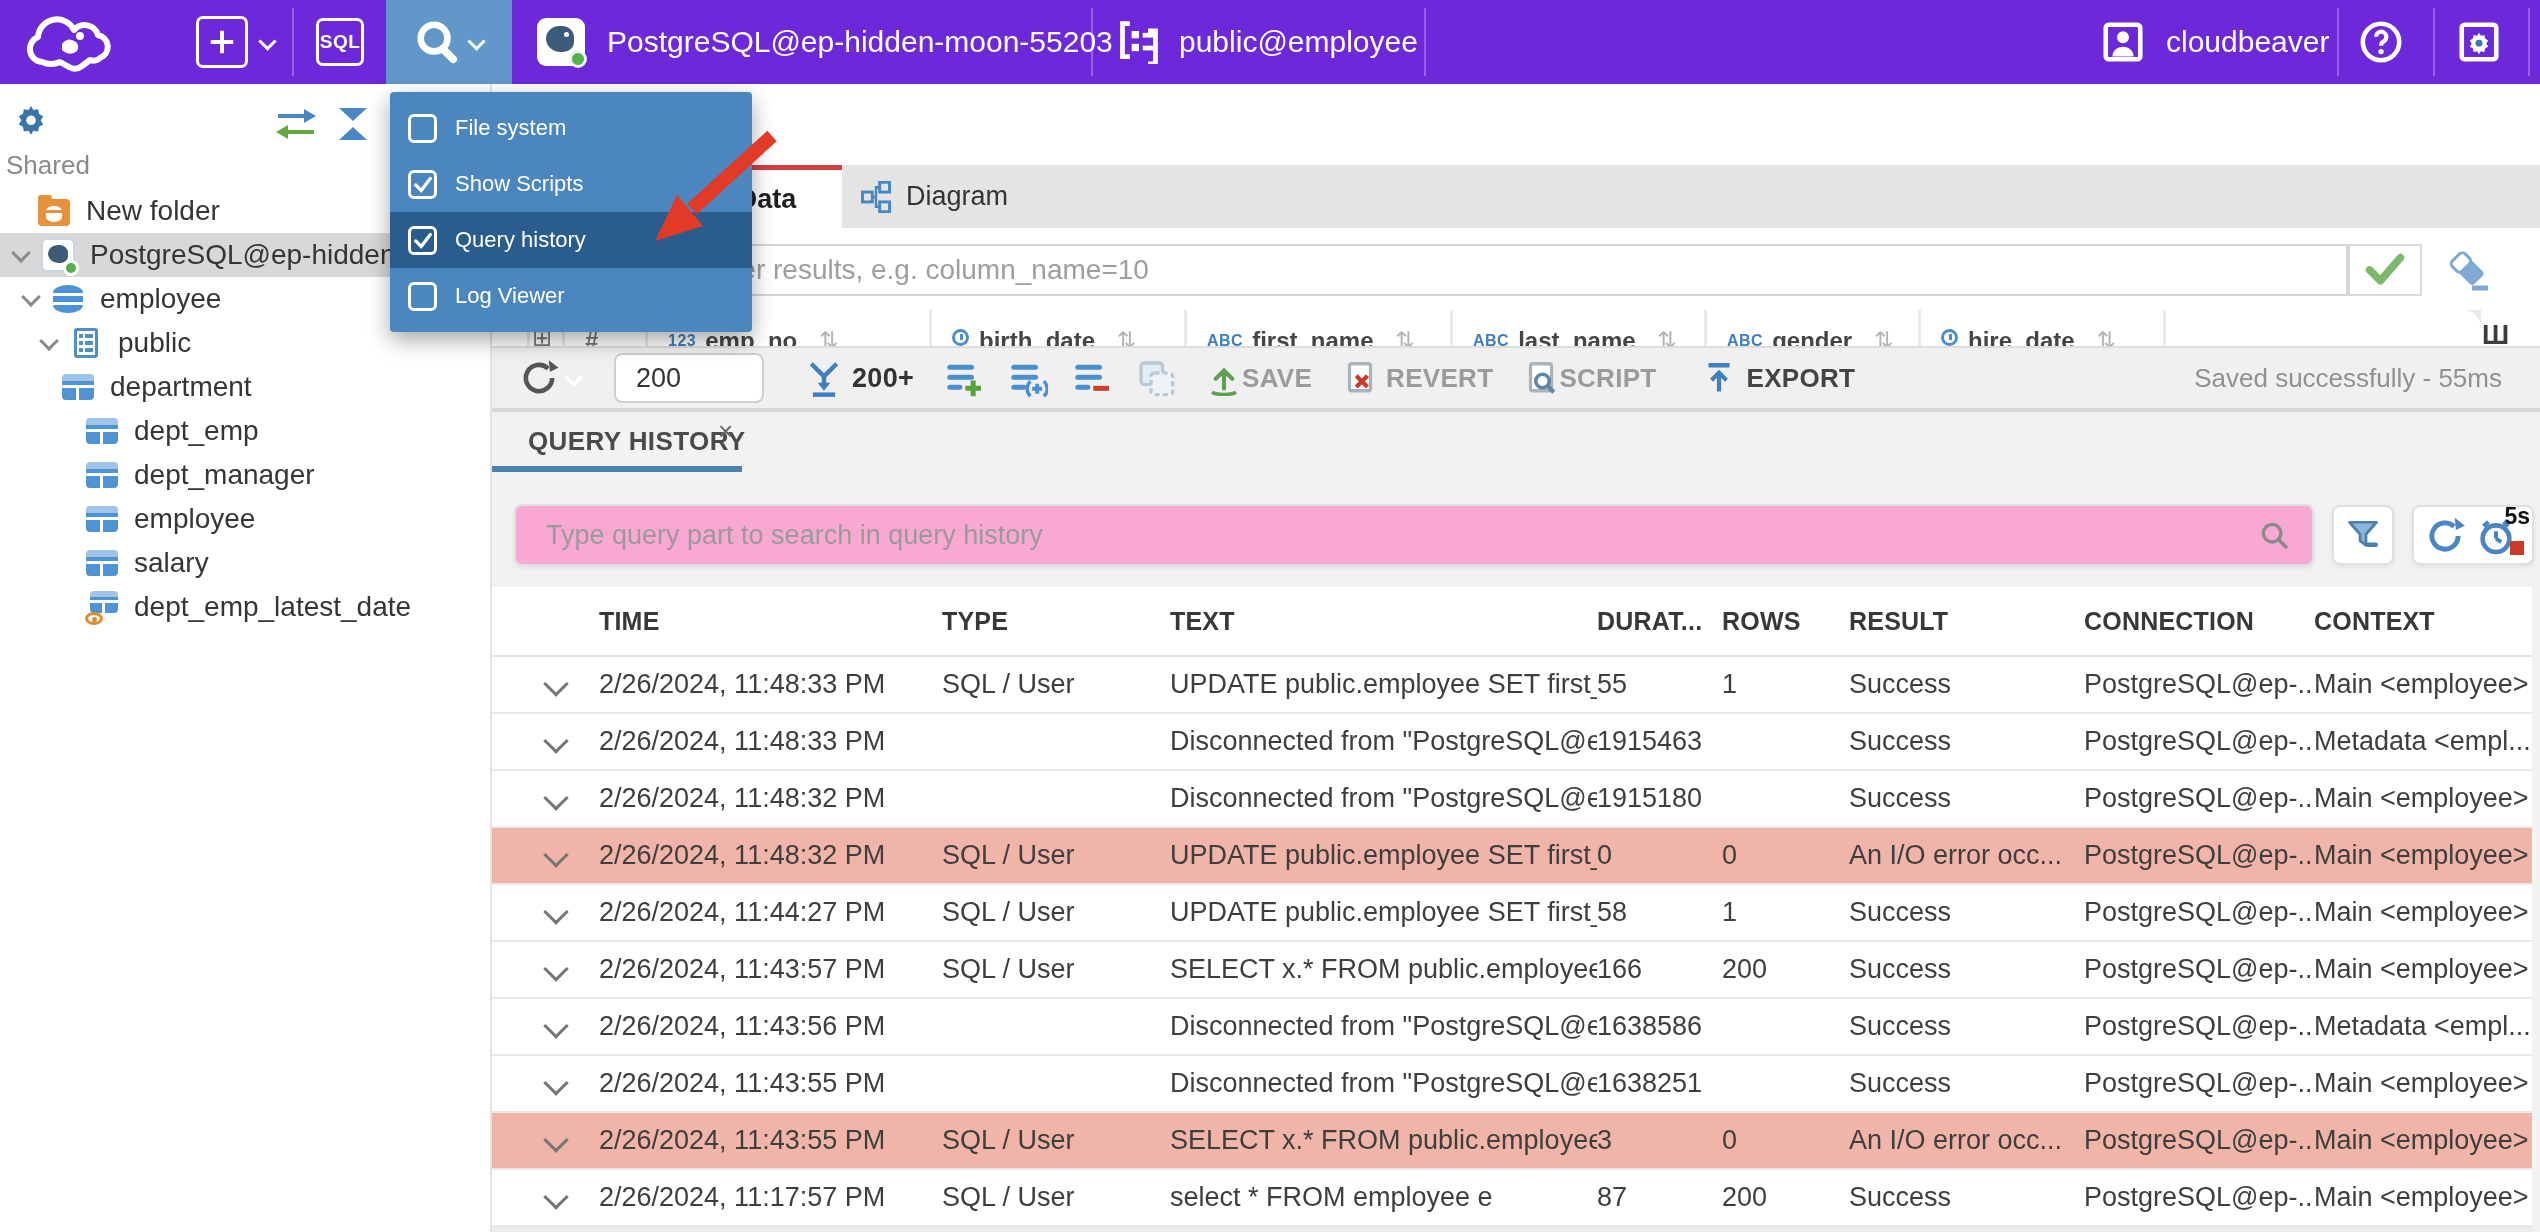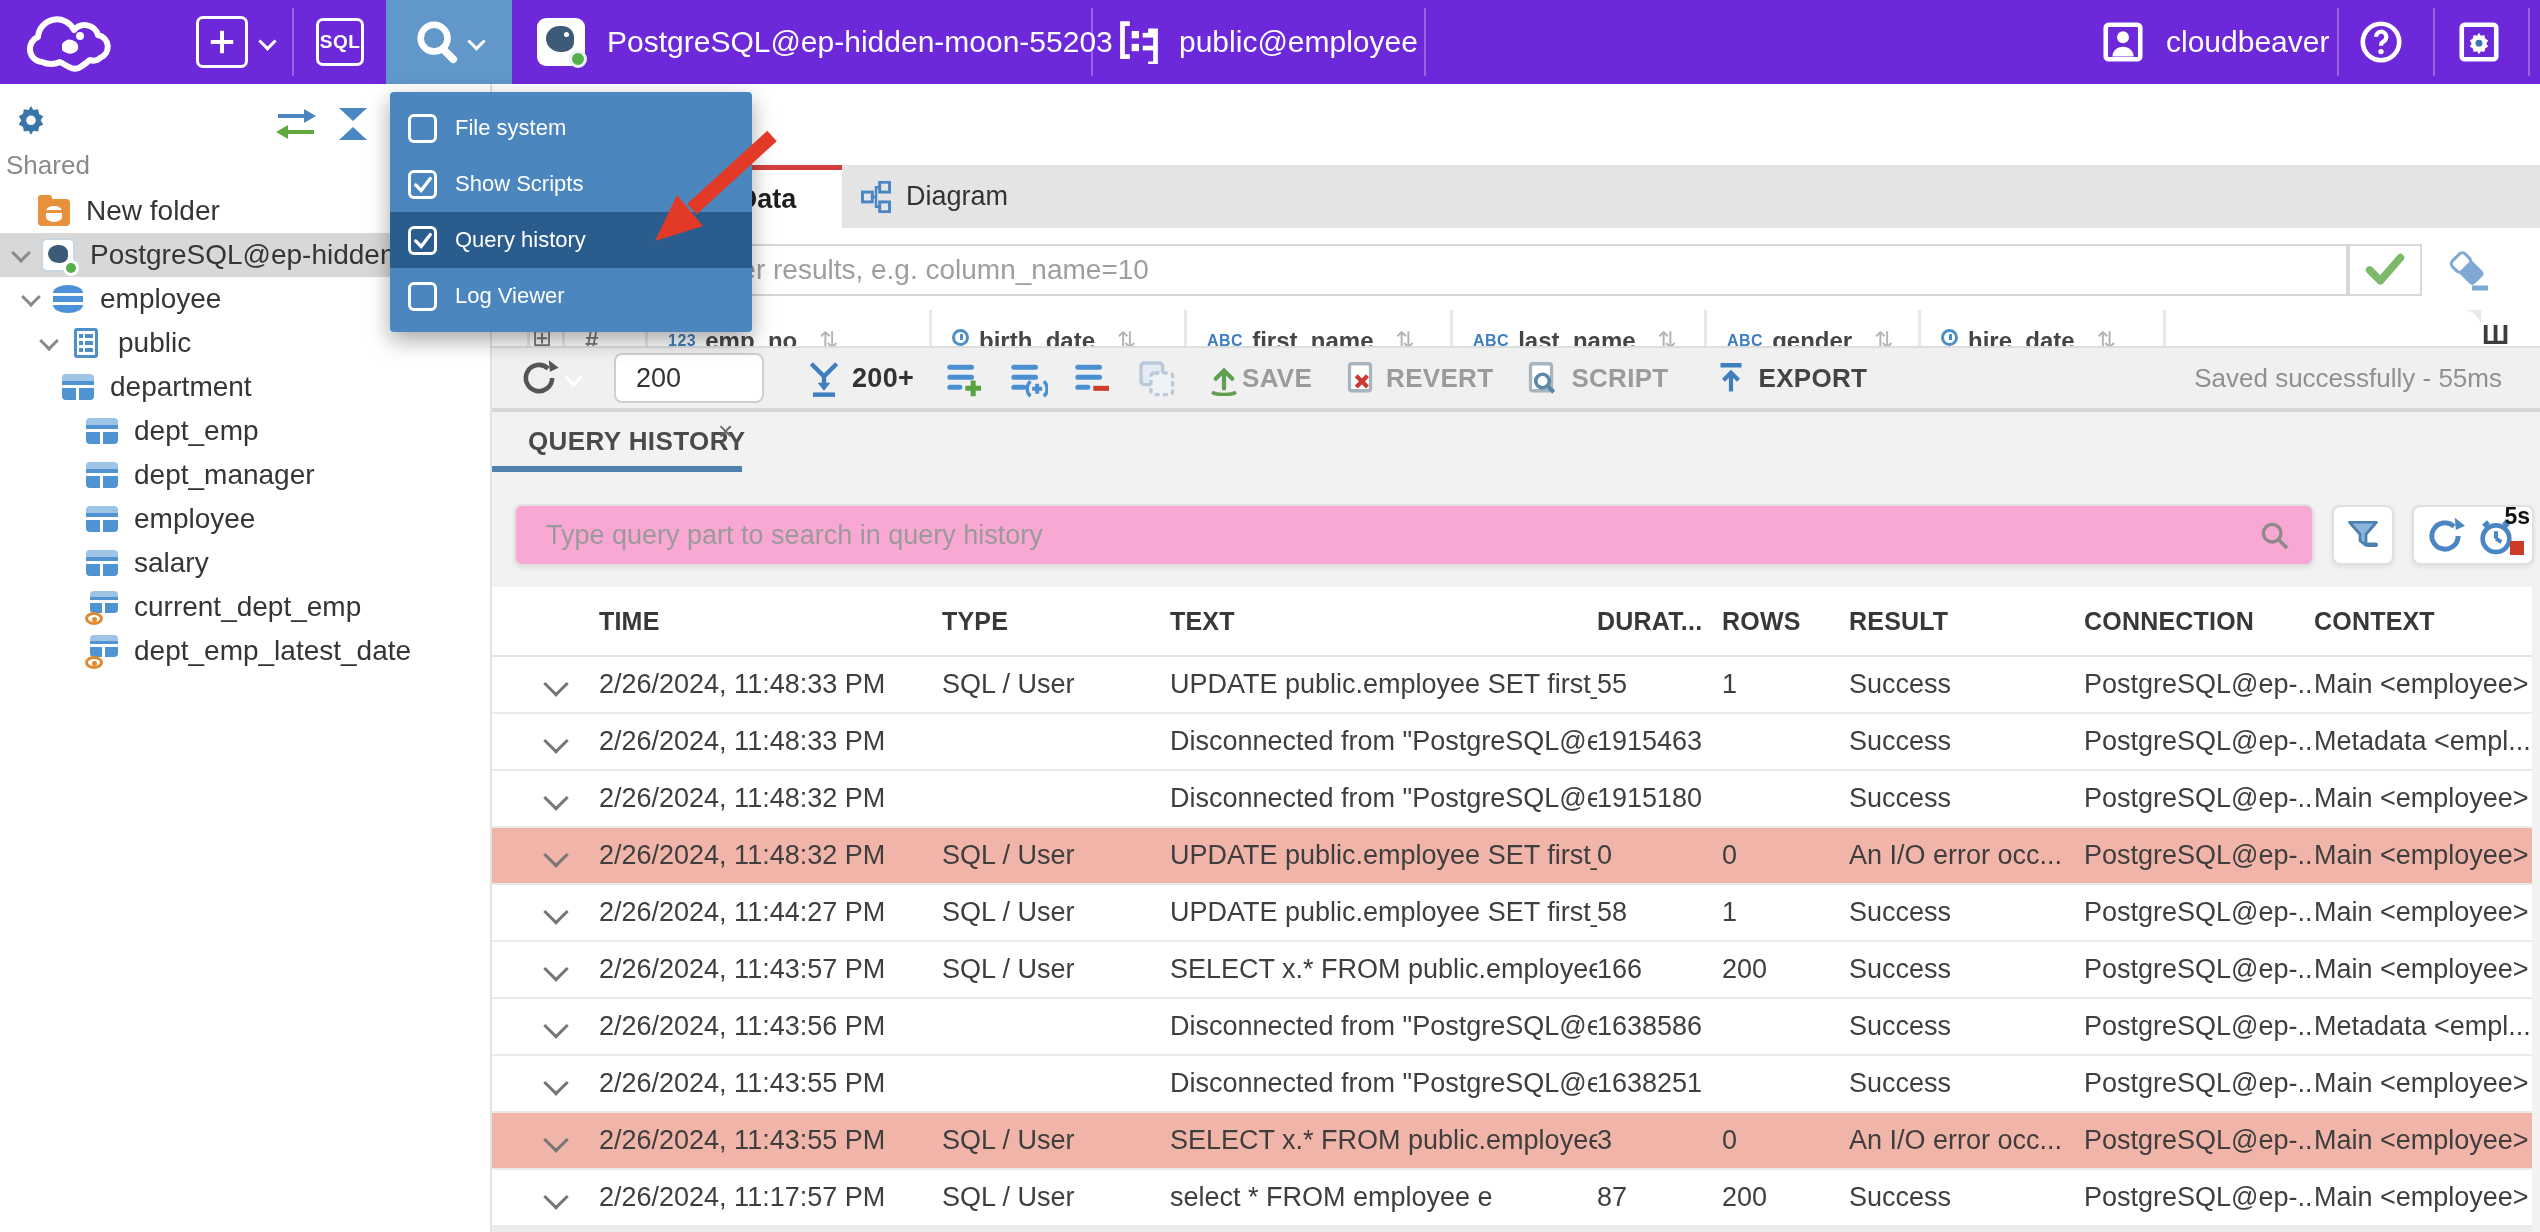--- a/index.html
+++ b/index.html
@@ -276,27 +276,20 @@
           <div class="ti ti-table">
             <span class="t-box"></span>
           </div>
           <div class="lbl">salary</div>
         </div>
         <div class="tree-row" style="padding-left: 84px;">
           <div class="ti ti-view">
             <span class="t-box"></span>
             <span class="v-eye"></span>
           </div>
-          <div class="lbl">current_dept_emp</div>
-        </div>
-        <div class="tree-row" style="padding-left: 84px;">
-          <div class="ti ti-view">
-            <span class="t-box"></span>
-            <span class="v-eye"></span>
-          </div>
           <div class="lbl">dept_emp_latest_date</div>
         </div>
       </div>
   </div>
 
   <div id="main">
     <div class="abs" style="left:0; top:0; width:2050px; height:81px; background:#fff;"></div>
 
     <div id="tabstrip">
       <div id="tab-data">Data</div>
@@ -433,21 +426,21 @@
         </svg>
       </span>
       <span class="tb-label dim" style="margin-left:8px;">REVERT</span>
       <span class="tb-ic" style="margin-left:30px;">
         <svg width="36" height="36" viewBox="0 0 24 24">
           <rect x="5" y="2.5" width="14" height="18" rx="1.5" fill="#fff" stroke="#a7b4bd" stroke-width="2.2"></rect>
           <circle cx="13" cy="14" r="4.5" fill="none" stroke="#5b87a8" stroke-width="2.4"></circle>
           <path d="M16.4 17.4 L20.5 21.5" stroke="#5b87a8" stroke-width="2.8"></path>
         </svg>
       </span>
-      <span class="tb-label dim" style="margin-left:12px;">SCRIPT</span>
+      <span class="tb-label dim" style="margin-left:0;">SCRIPT</span>
       <span class="tb-ic" style="margin-left:44px;">
         <svg width="36" height="36" viewBox="0 0 24 24">
           <path d="M5 3.5 H19" stroke="#3f7fbf" stroke-width="3"></path>
           <path d="M12 21 V9 M7 13.5 L12 8.5 L17 13.5" fill="none" stroke="#3f7fbf" stroke-width="2.8"></path>
         </svg>
       </span>
       <span class="tb-label" style="color:#444; margin-left:10px;">EXPORT</span>
       <span id="tb-status">Saved successfully - 55ms</span>
     </div>
 

